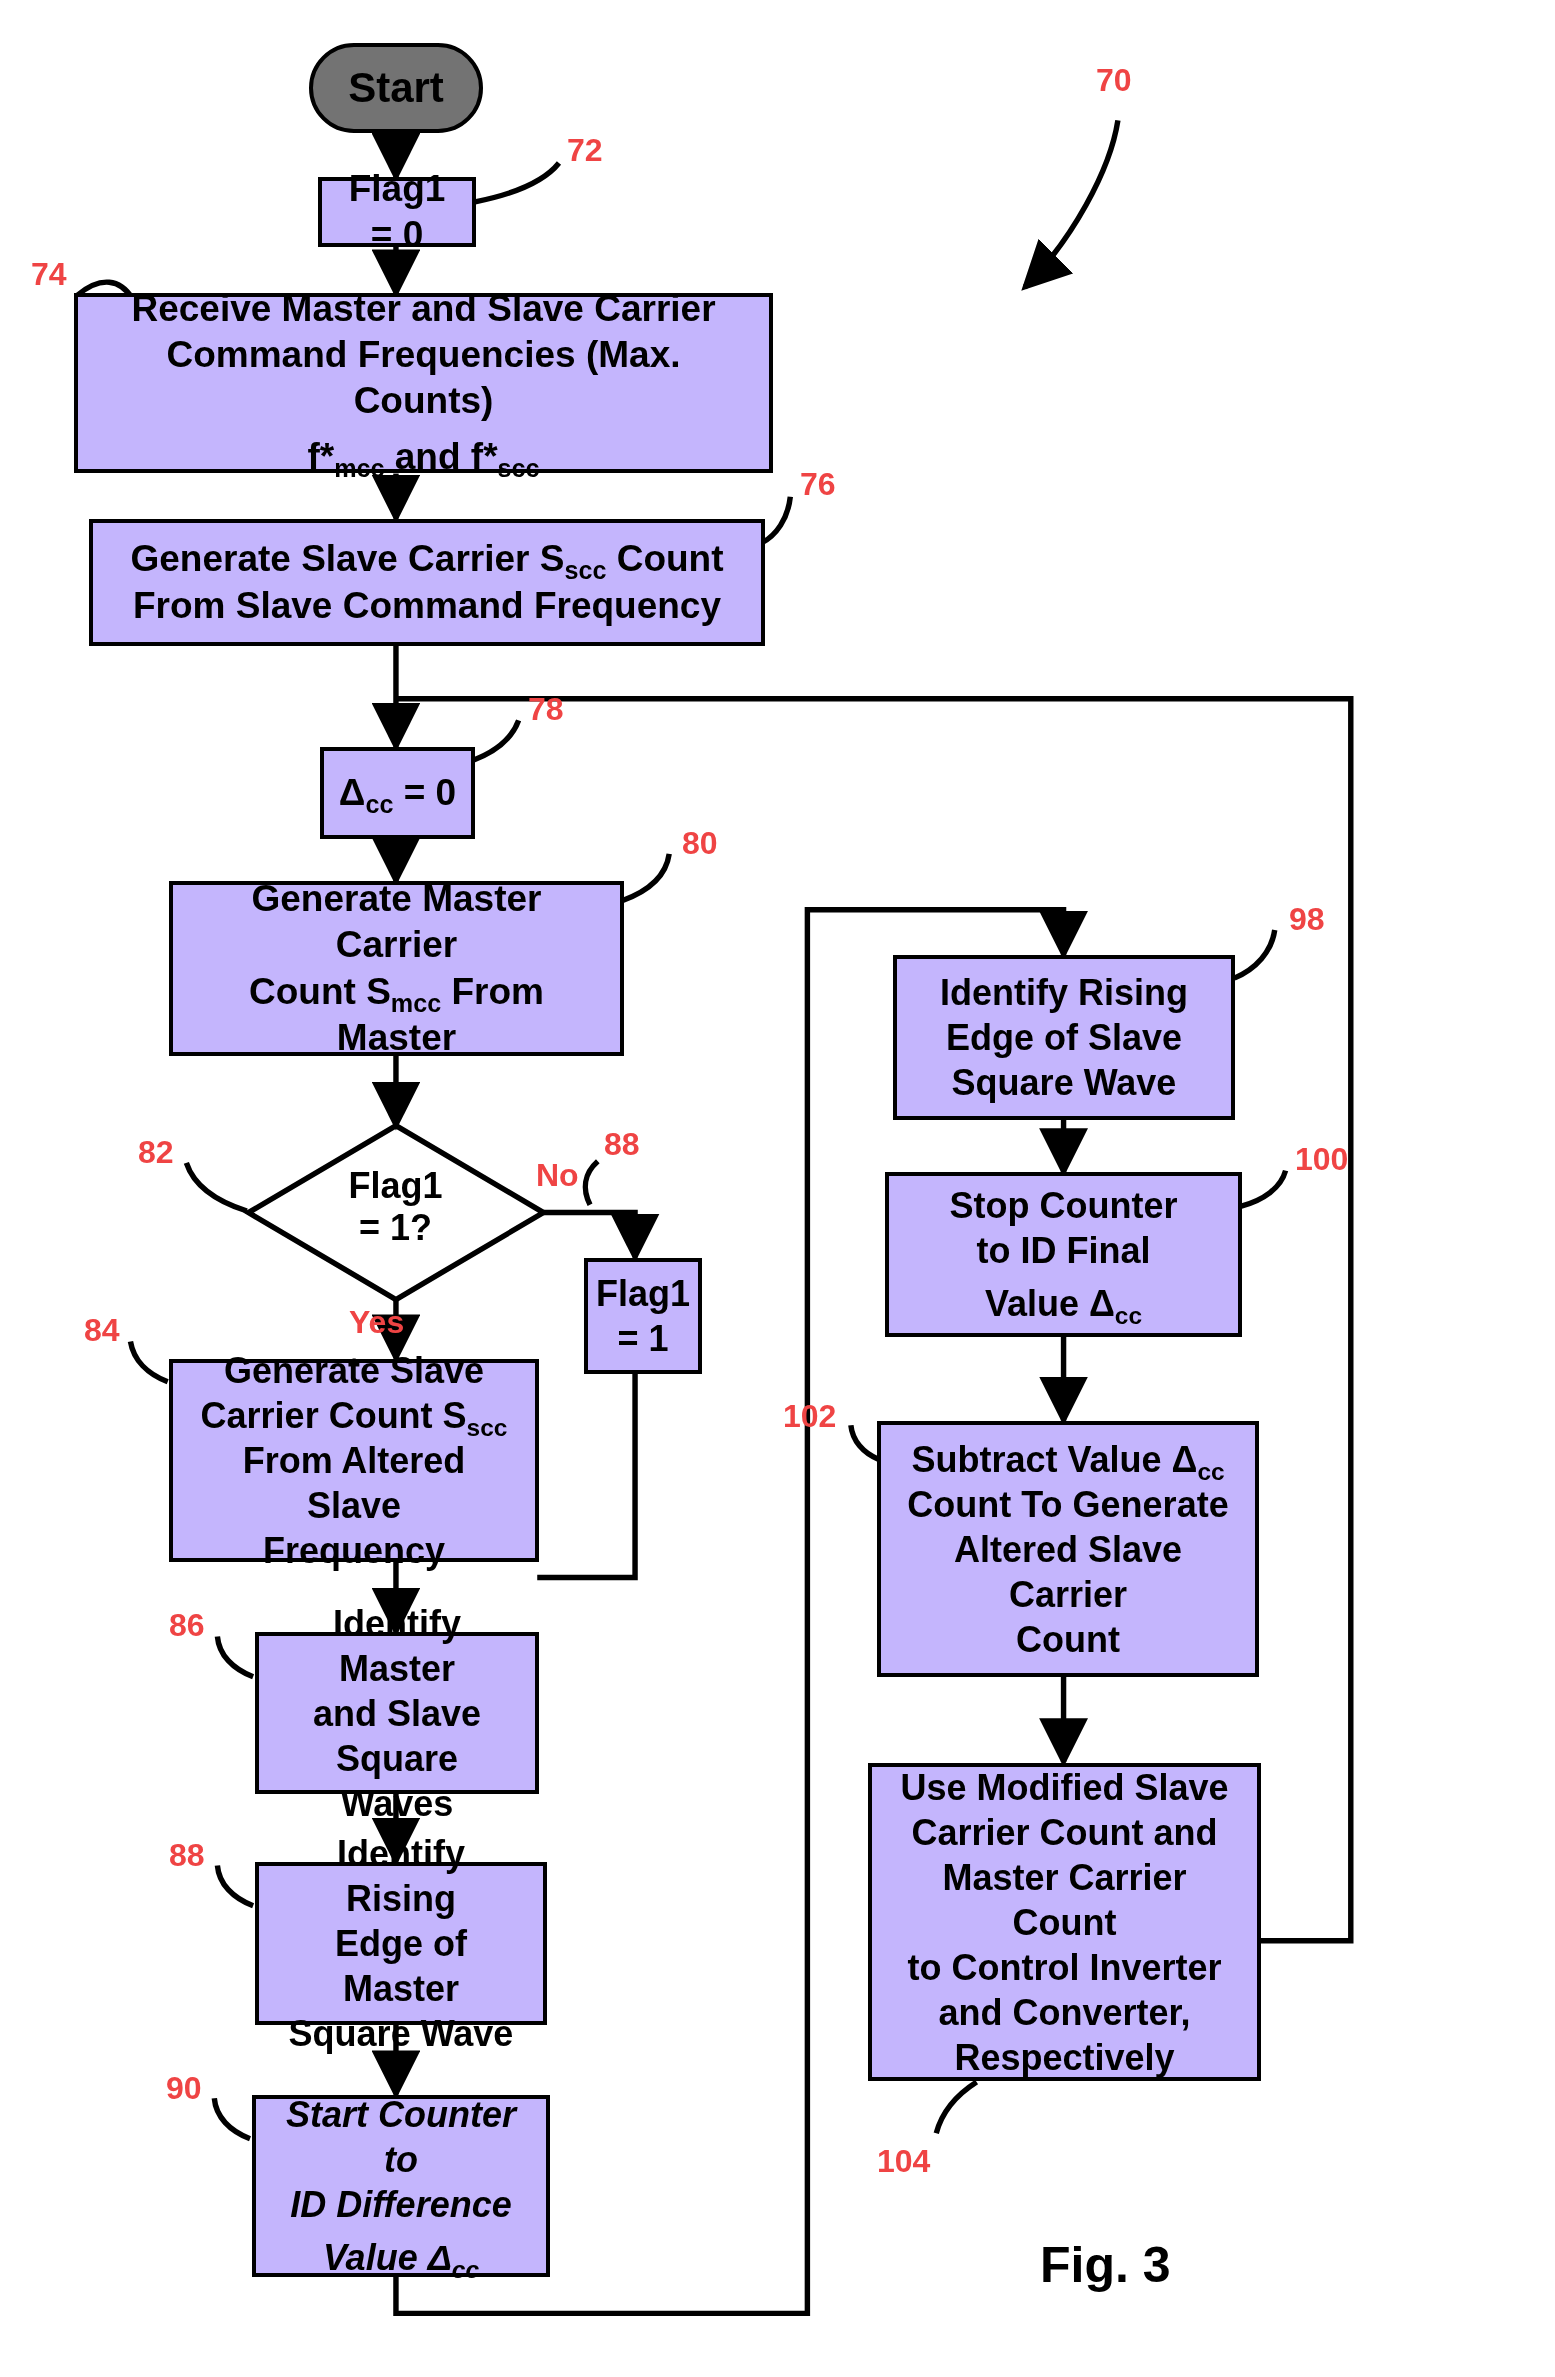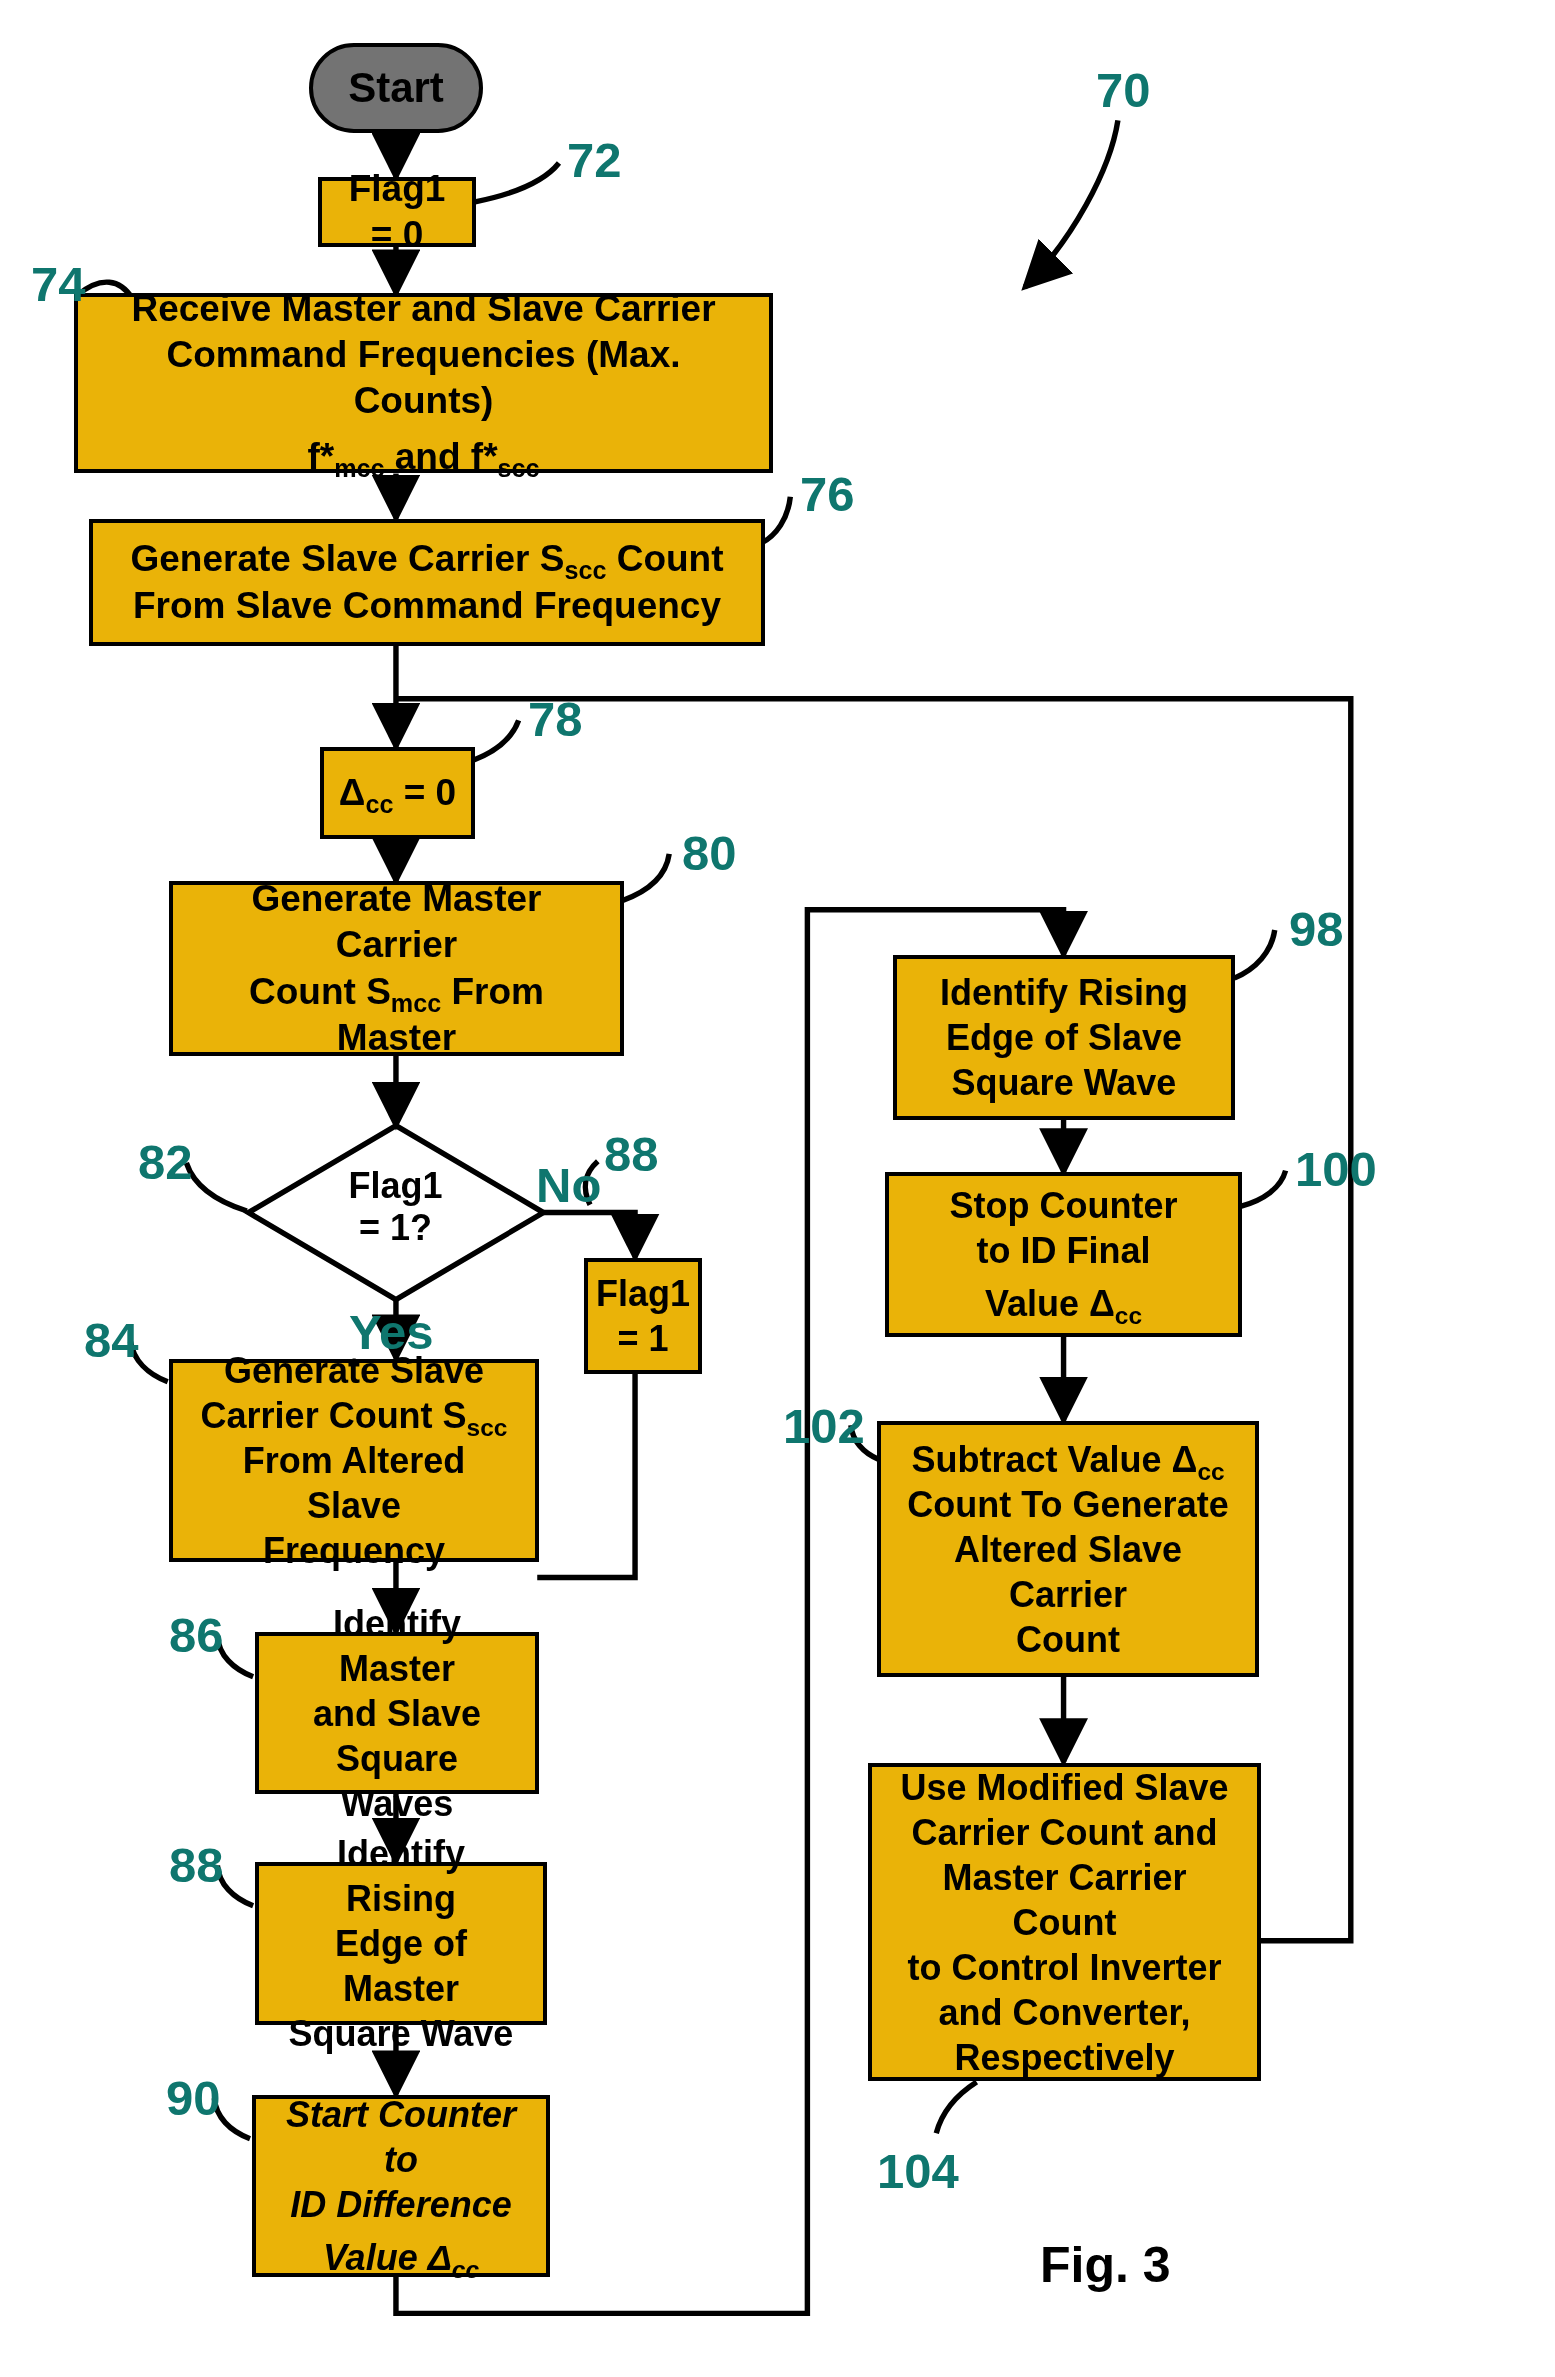--- a/index.html
+++ b/index.html
@@ -8,21 +8,21 @@
     font-family: Arial, Helvetica, sans-serif;
     font-weight: bold;
     width: 1555px;
     height: 2377px;
     position: relative;
   }
   svg { position: absolute; top: 0; left: 0; }
   .box {
     position: absolute;
     border: 4.7px solid #000;
-    background: #eab308;
+    background: #c4b5fd;
     display: flex;
     align-items: center;
     justify-content: center;
     text-align: center;
     padding: 14px 18.6px;
     font-size: 37px;
     line-height: 1.25;
   }
   .sbox { font-size: 36px; }
   .terminator {
@@ -30,22 +30,22 @@
     border: 4.7px solid #000;
     background: #737373;
     border-radius: 70px;
     display: flex;
     align-items: center;
     justify-content: center;
     font-size: 42px;
   }
   .label {
     position: absolute;
-    font-size: 49px;
-    color: #0f766e;
+    font-size: 32px;
+    color: #ef4444;
   }
   .figlabel {
     position: absolute;
     font-size: 50px;
   }
   sub { font-size: 0.68em; vertical-align: sub; line-height: 0; }
 </style>
 </head>
 <body>
 

